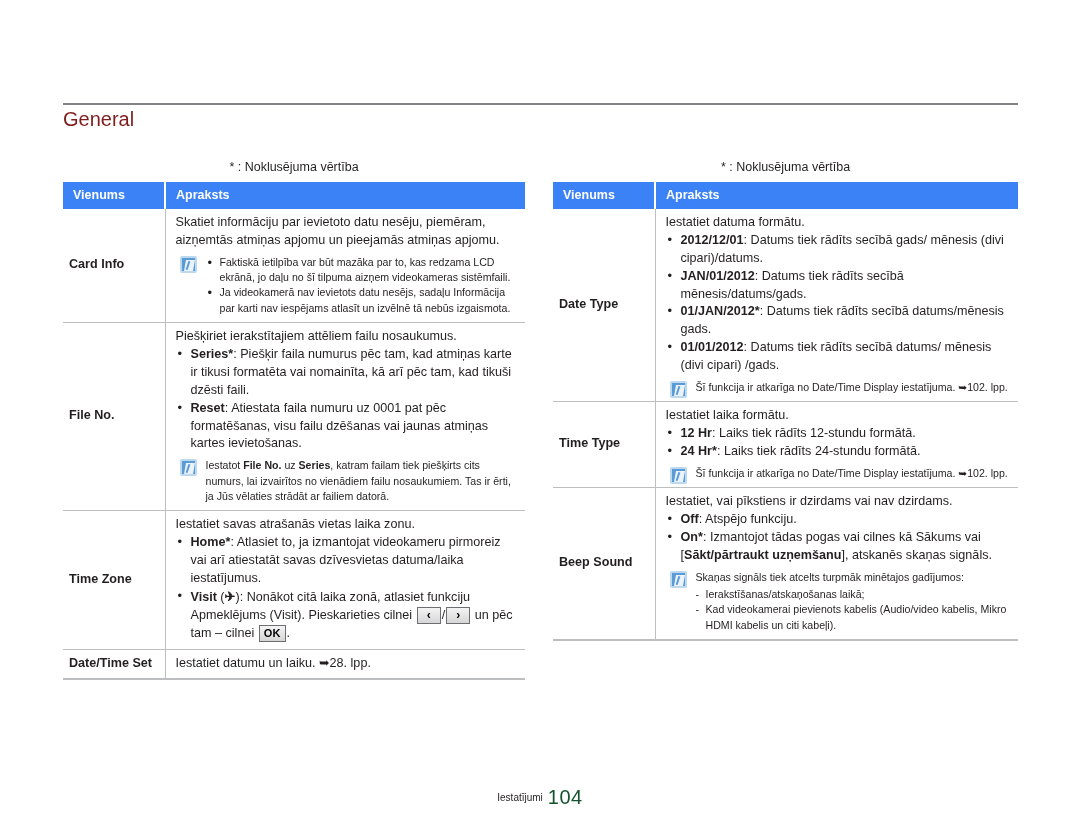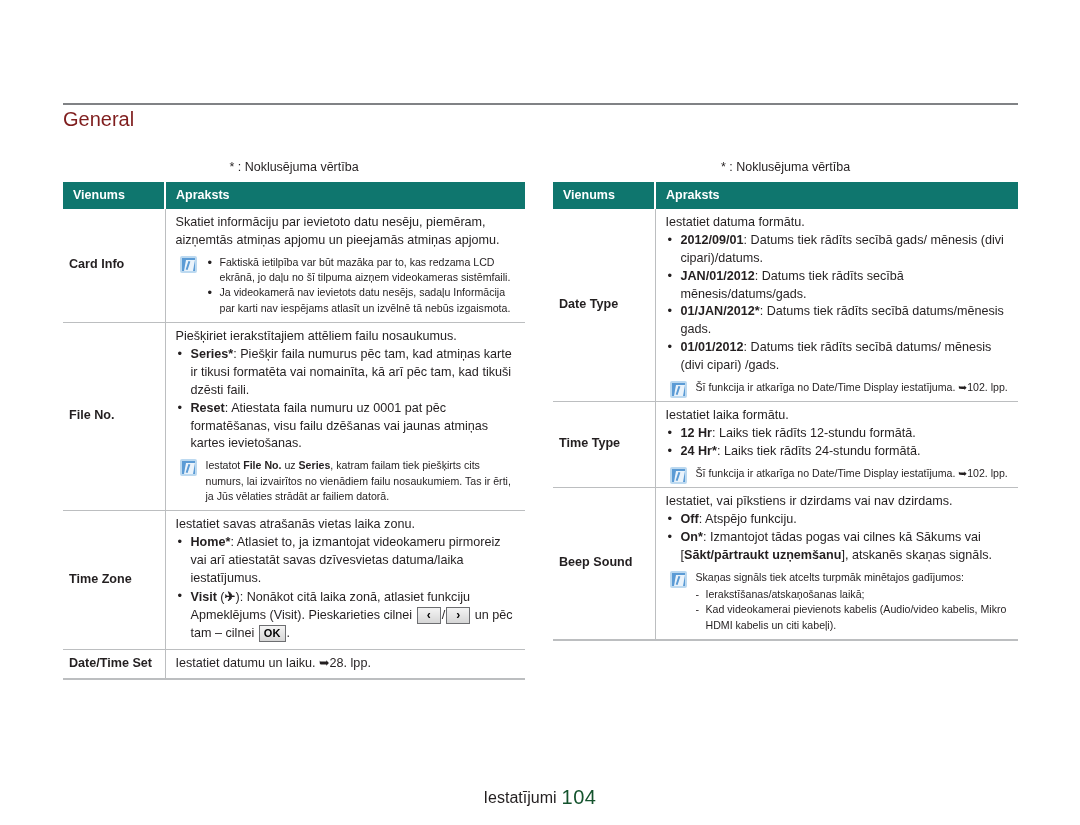--- a/index.html
+++ b/index.html
@@ -42,21 +42,21 @@
     height:24px;
     line-height:18px;
   }
 
   table.spec {
     width:100%;
     border-collapse:collapse;
     table-layout:fixed;
   }
   table.spec th {
-    background:#0f766e;
+    background:#3b82f6;
     color:#ffffff;
     font-size:12.5px;
     font-weight:bold;
     text-align:left;
     padding:6px 10px 7px 10px;
     border:none;
     vertical-align:middle;
   }
   table.spec th.c-item { width:102px; border-right:2px solid #ffffff; }
   table.spec td {
@@ -152,21 +152,21 @@
   .plane { font-size:13px; }
   .arrowref { font-weight:normal; }
 
   b.k { font-weight:bold; }
 
   
   .footer {
     position:absolute; left:0; top:786px; width:1080px;
     text-align:center;
   }
-  .footer .lbl { font-size:16px; color:#231f20; vertical-align:middle; }
+  .footer .lbl { font-size:10px; color:#231f20; vertical-align:middle; }
   .footer .pg { font-size:20px; color:#14532d; vertical-align:middle; margin-left:5px; letter-spacing:0.5px;}
 </style>
 </head>
 <body>
 
 <div class="page">
 
   <div class="title-rule"></div>
   <div class="section-title">General</div>
 
@@ -241,21 +241,21 @@
           <tr class="hdr">
         <th class="c-item">Vienums</th>
         <th>Apraksts</th>
       </tr>
 
       <tr>
         <td class="item">Date Type</td>
         <td>
           <div class="lead">Iestatiet datuma formātu.</div>
           <ul class="bullets">
-            <li><b class="k">2012/09/01</b><span>: </span><span>Datums tiek rādīts secībā gads/ mēnesis (divi cipari)/datums.</span></li>
+            <li><b class="k">2012/12/01</b><span>: </span><span>Datums tiek rādīts secībā gads/ mēnesis (divi cipari)/datums.</span></li>
             <li><b class="k">JAN/01/2012</b><span>: </span><span>Datums tiek rādīts secībā mēnesis/datums/gads.</span></li>
             <li><b class="k">01/JAN/2012*</b><span>: </span><span>Datums tiek rādīts secībā datums/mēnesis gads.</span></li>
             <li><b class="k">01/01/2012</b><span>: </span><span>Datums tiek rādīts secībā datums/ mēnesis (divi cipari) /gads.</span></li>
           </ul>
           <div class="note">
             <span class="note-icon"></span>
             <span>Šī funkcija ir atkarīga no Date/Time Display iestatījuma. ➥102. lpp.</span>
           </div>
         </td>
       </tr>

